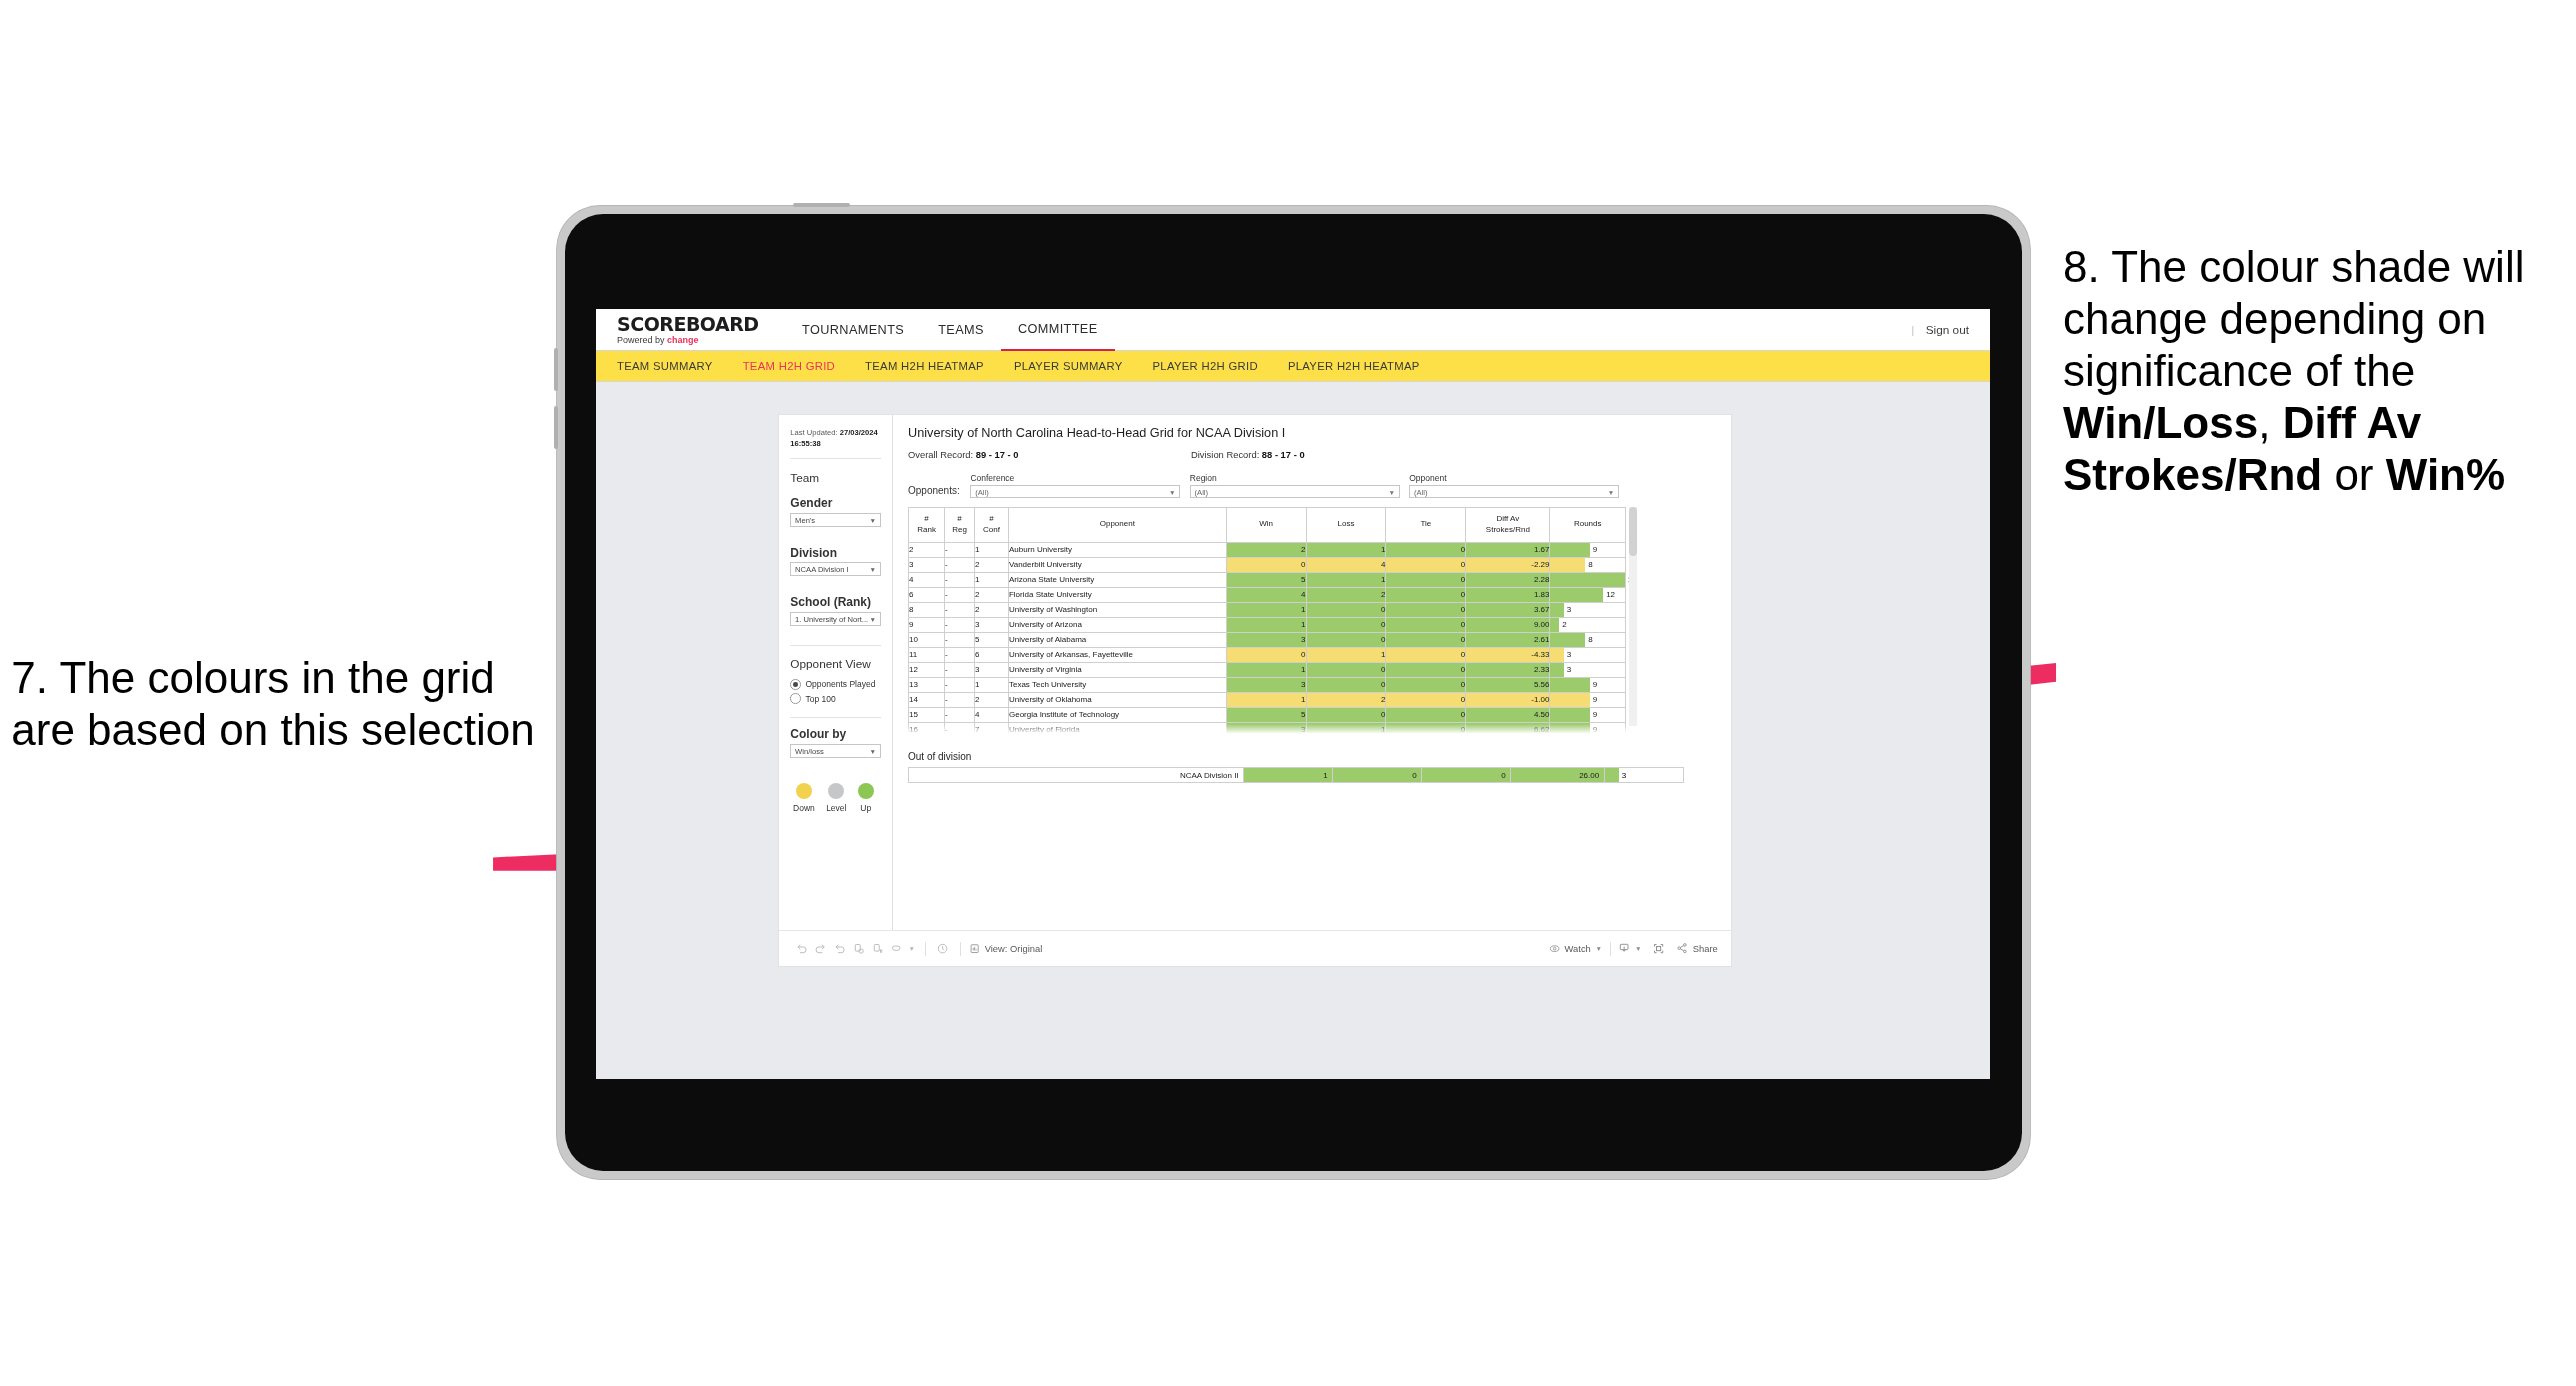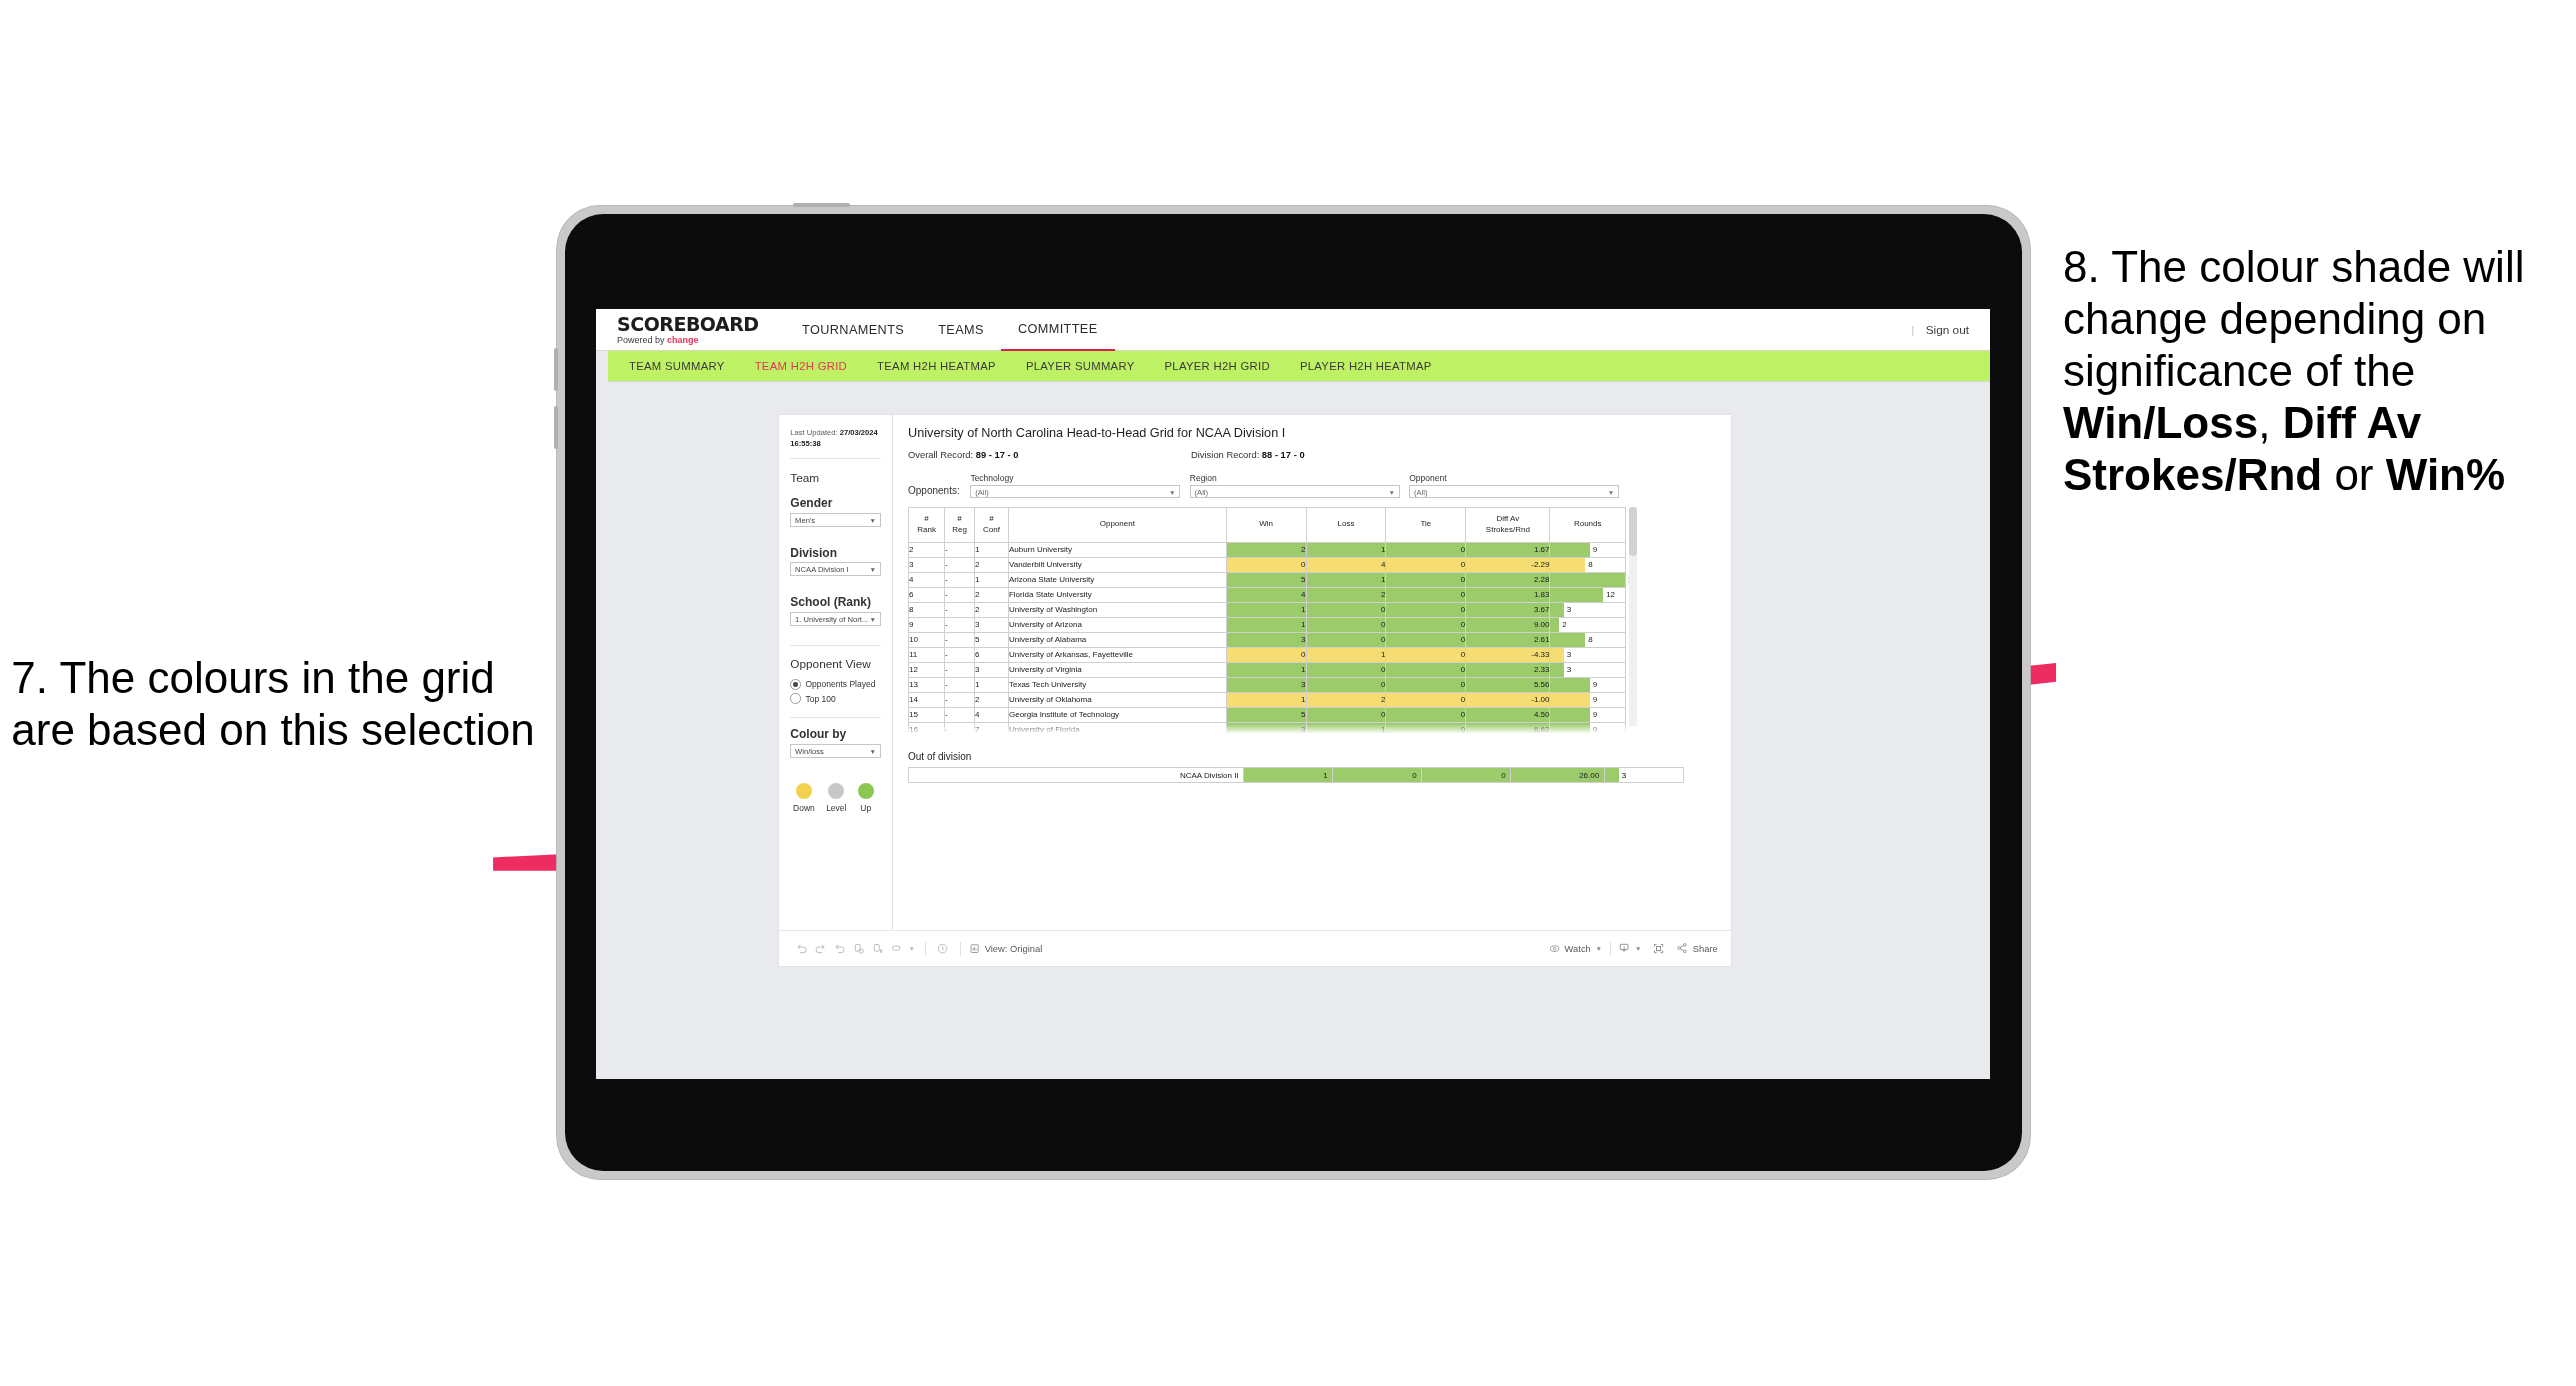--- a/index.html
+++ b/index.html
@@ -48,21 +48,21 @@
   .topnav-item{
     font-size:12.7px;color:#2b2b2b;letter-spacing:0.4px;
     padding:0 17px;height:42px;display:flex;align-items:center;
     box-sizing:border-box;cursor:pointer;
   }
   .topnav-item.active{border-bottom:2.4px solid #d6204d;font-weight:400;}
   #signout-wrap{position:absolute;right:21px;top:0;height:42px;display:flex;align-items:center;gap:11.3px;font-size:11.8px;color:#3c3c3c;}
   #signout-wrap .bar{color:#c6c6c6;}
 
   #subnav{
-    position:absolute;left:12px;top:42px;width:100%;height:31px;background:#bef264;
+    position:absolute;left:0;top:42px;width:100%;height:31px;background:#fde047;
     border-bottom:0.9px solid #d6d6d6;display:flex;align-items:center;box-sizing:border-box;
   }
   .subnav-item{font-size:11.3px;letter-spacing:0.3px;color:#3a3a3a;padding:0 15px;cursor:pointer;}
   .subnav-item:first-child{padding-left:21px;}
   .subnav-item.active{color:#e8335c;}
 
   
   #workbook{
     position:absolute;left:183px;top:106px;width:952px;height:551px;
     background:#fff;box-shadow:0 0 0 0.9px #e2e2e2;
@@ -281,21 +281,21 @@
               <span>Overall Record: </span><b>89 - 17 - 0</b>
             </div>
             <div class="rec">
               <span>Division Record: </span><b>88 - 17 - 0</b>
             </div>
           </div>
 
           <div id="filters">
             <div class="oplabel">Opponents:</div>
             <div class="fblock">
-              <div class="cap">Technology</div>
+              <div class="cap">Conference</div>
               <div class="box">
                 <span>(All)</span>
                 <span class="carat">▼</span>
               </div>
             </div>
             <div class="fblock">
               <div class="cap">Region</div>
               <div class="box">
                 <span>(All)</span>
                 <span class="carat">▼</span>

